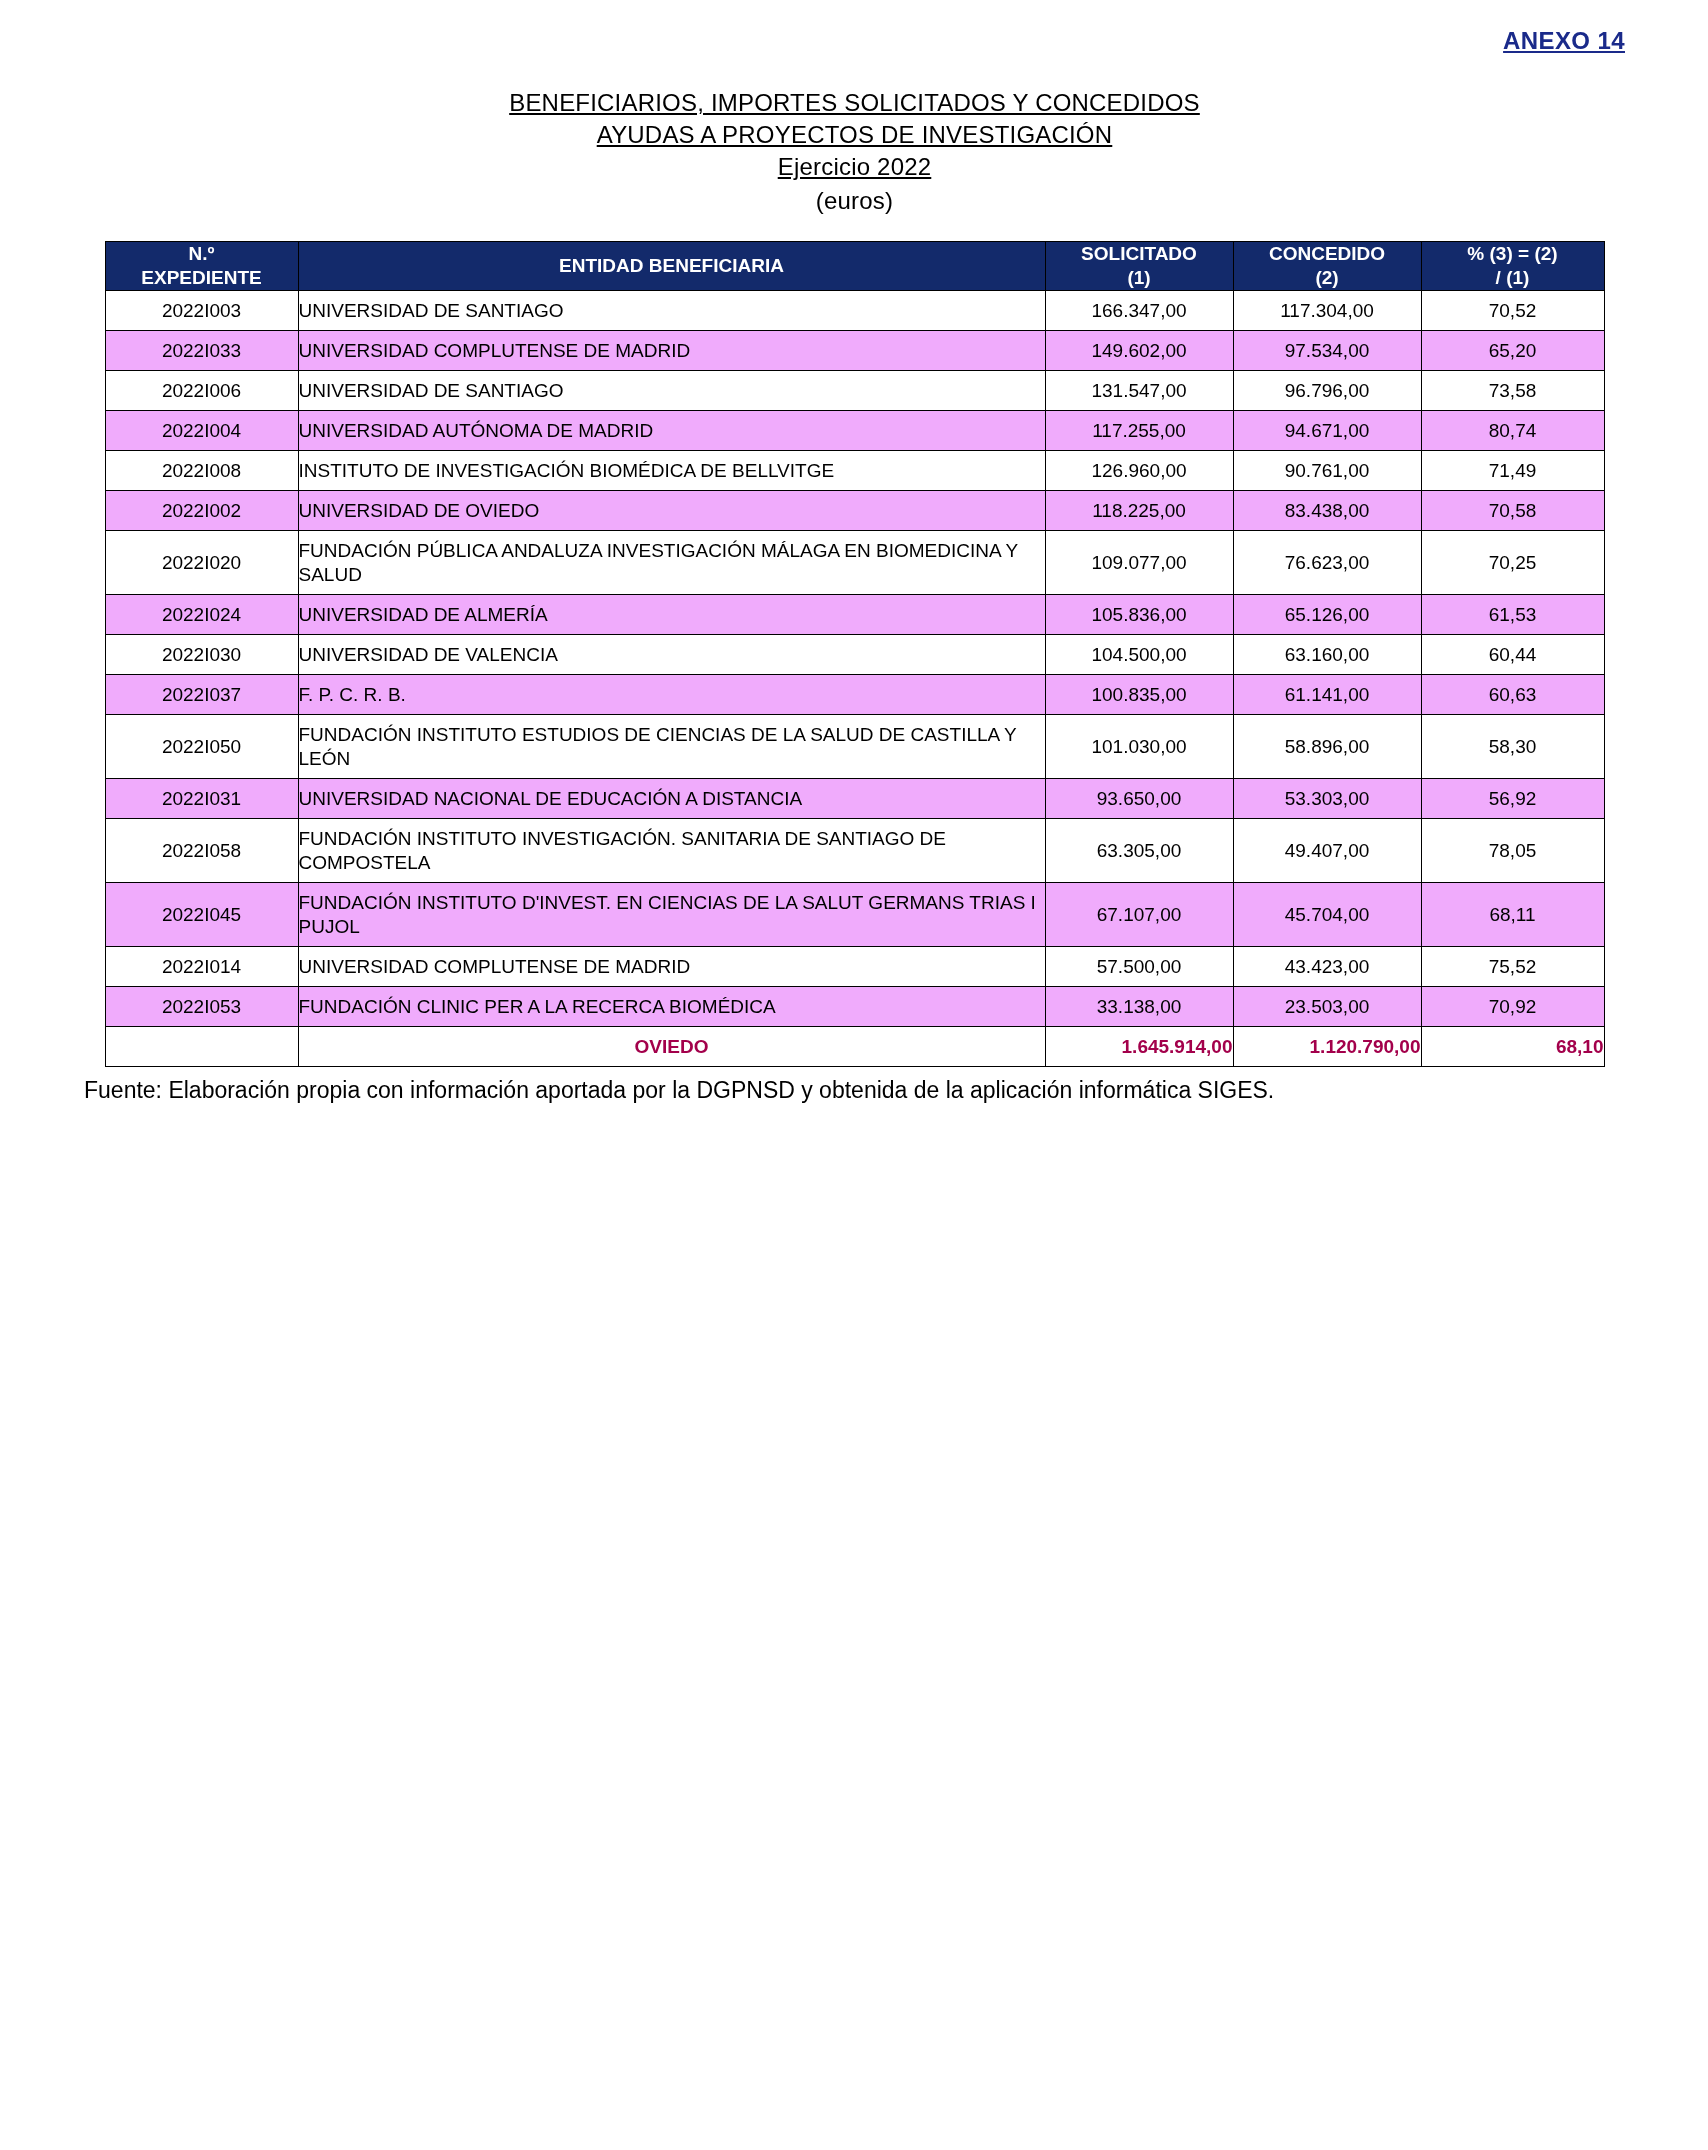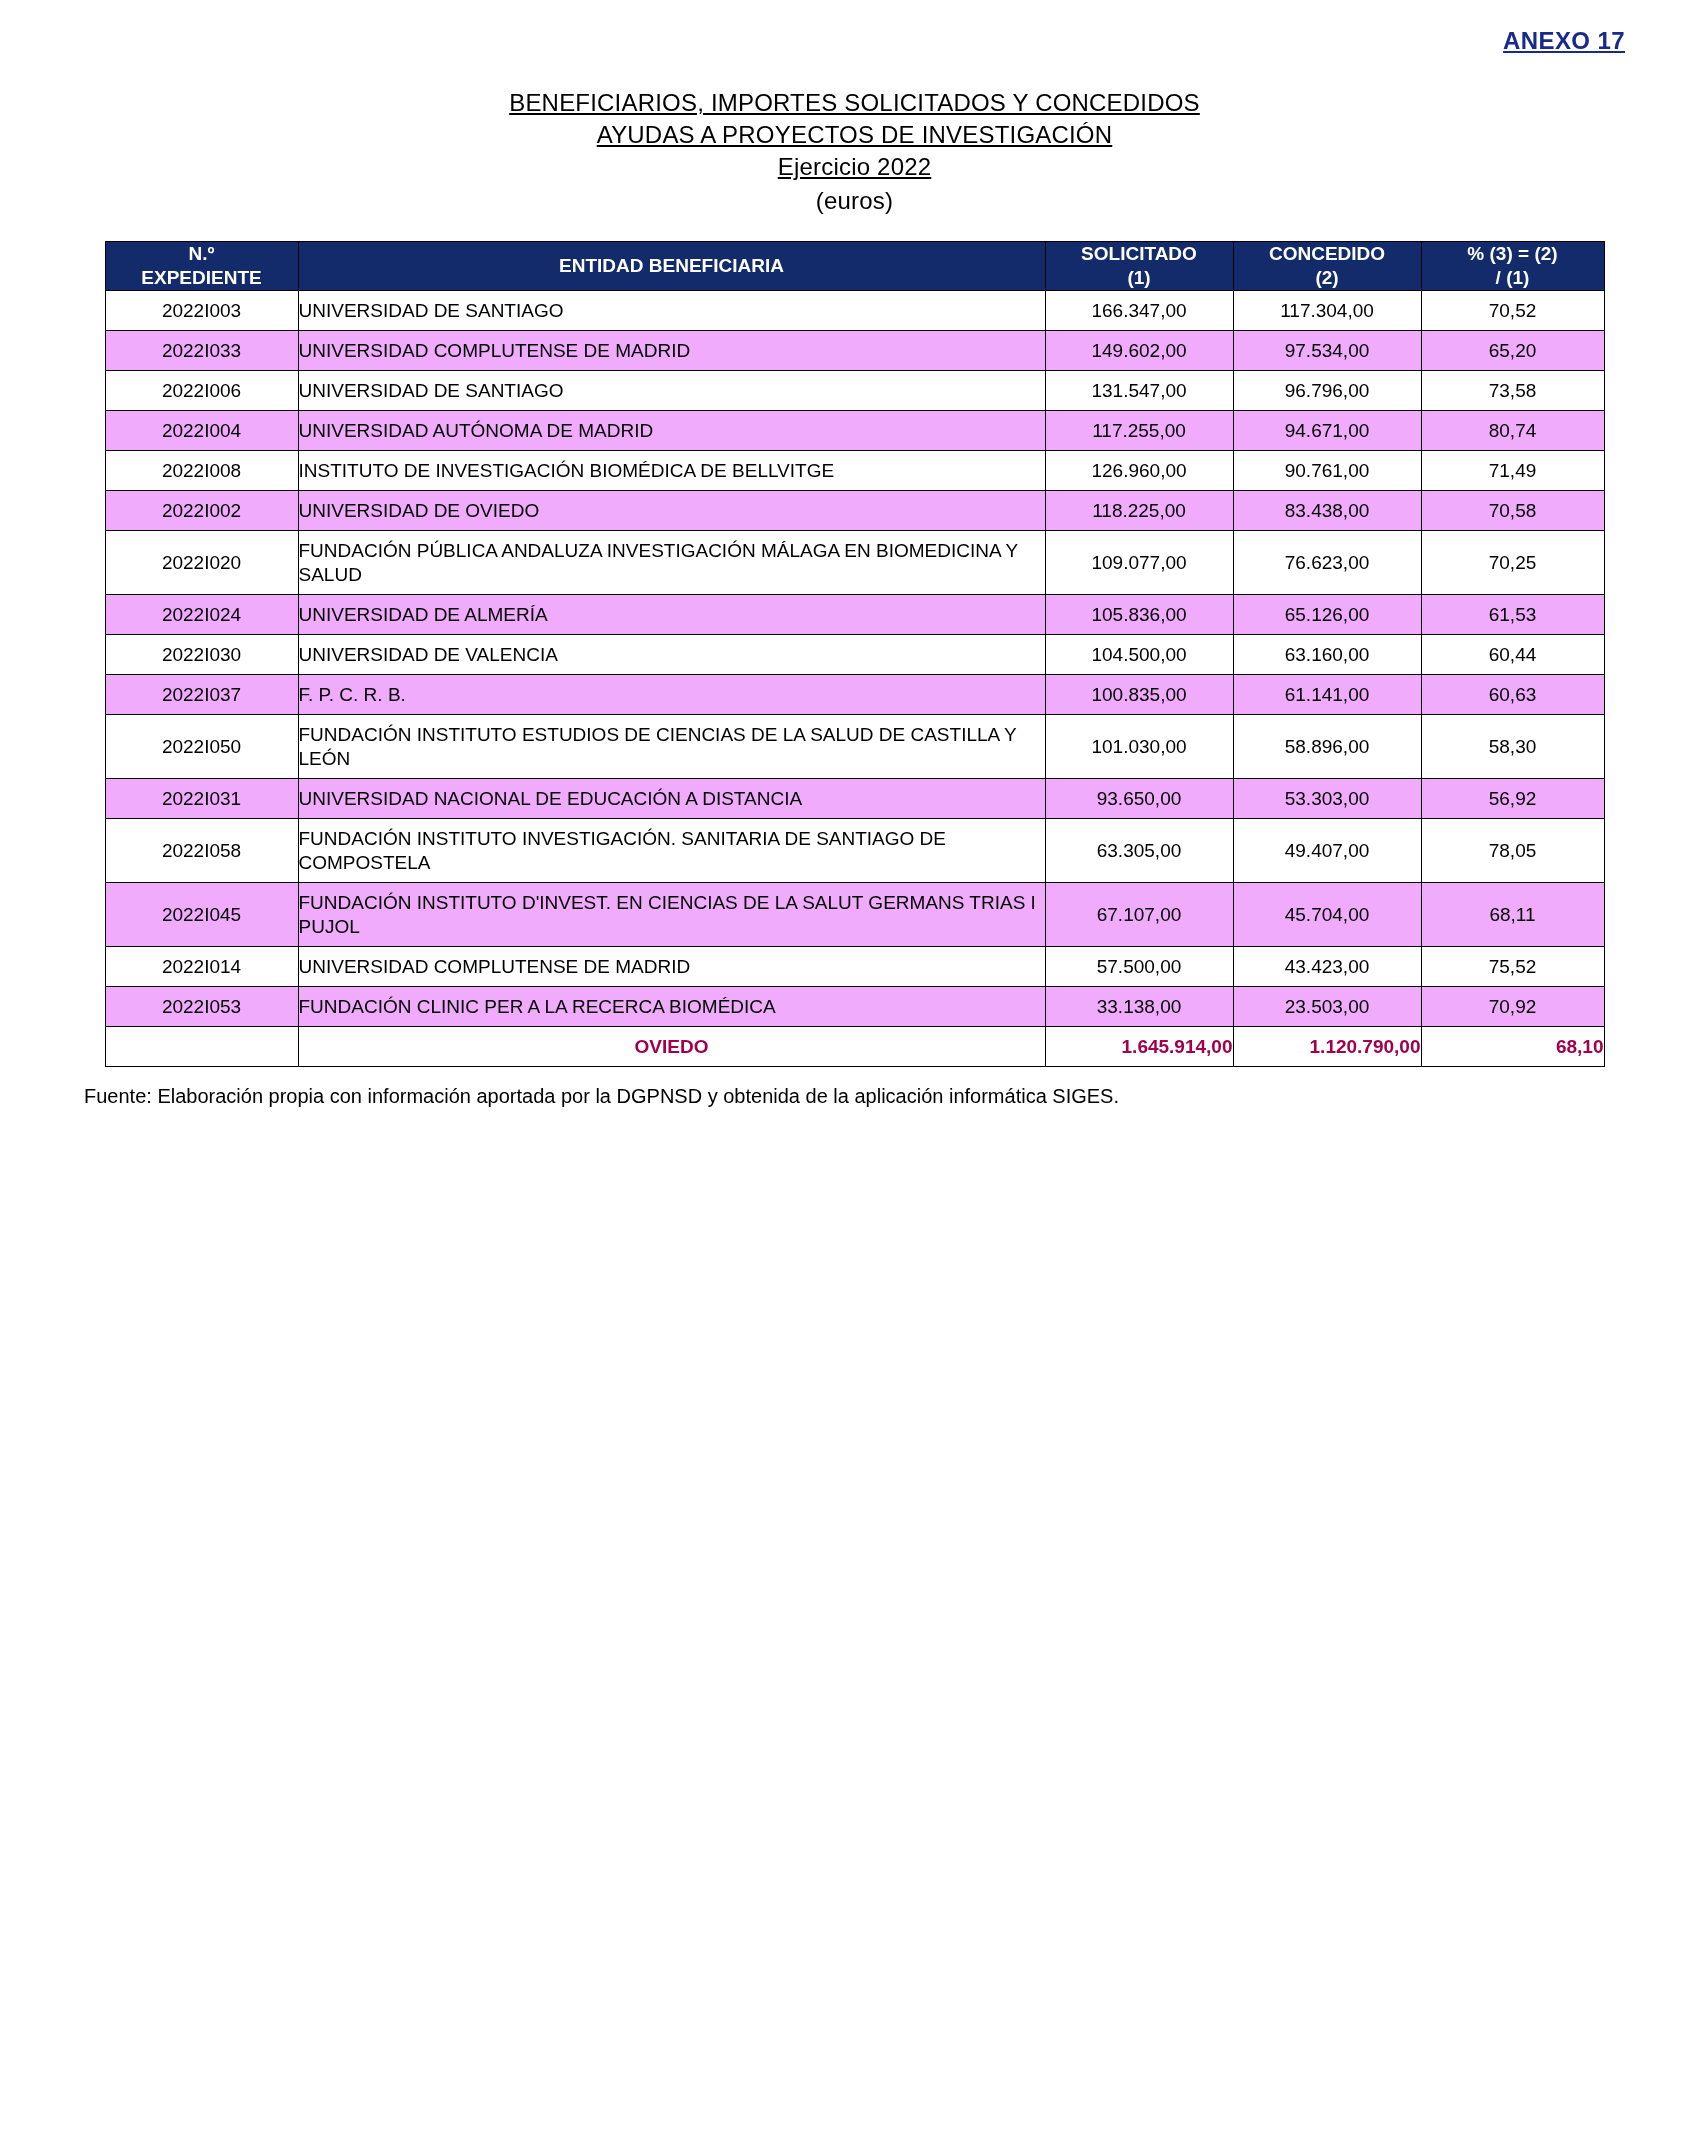--- a/index.html
+++ b/index.html
@@ -105,31 +105,31 @@
     font-weight: bold;
     color: #a3004b;
     text-align: right;
     height: 39px;
   }
   tr.total td.ent {
     text-align: center;
     padding-left: 0;
   }
   .fuente {
-    margin: 16px 0 0 0;
-    font-size: 20px;
+    margin: 10px 0 0 0;
+    font-size: 23px;
     line-height: 26px;
   }
 </style>
 </head>
 <body>
 
 <div class="page">
 
-  <div class="anexo">ANEXO 17</div>
+  <div class="anexo">ANEXO 14</div>
 
   <div class="titleblock">
     <div class="t1">BENEFICIARIOS, IMPORTES SOLICITADOS Y CONCEDIDOS</div>
     <div class="t2">AYUDAS A PROYECTOS DE INVESTIGACIÓN</div>
     <div class="t3">Ejercicio 2022</div>
     <div class="t4">(euros)</div>
   </div>
 
   <table class="maintable">
     <colgroup>

